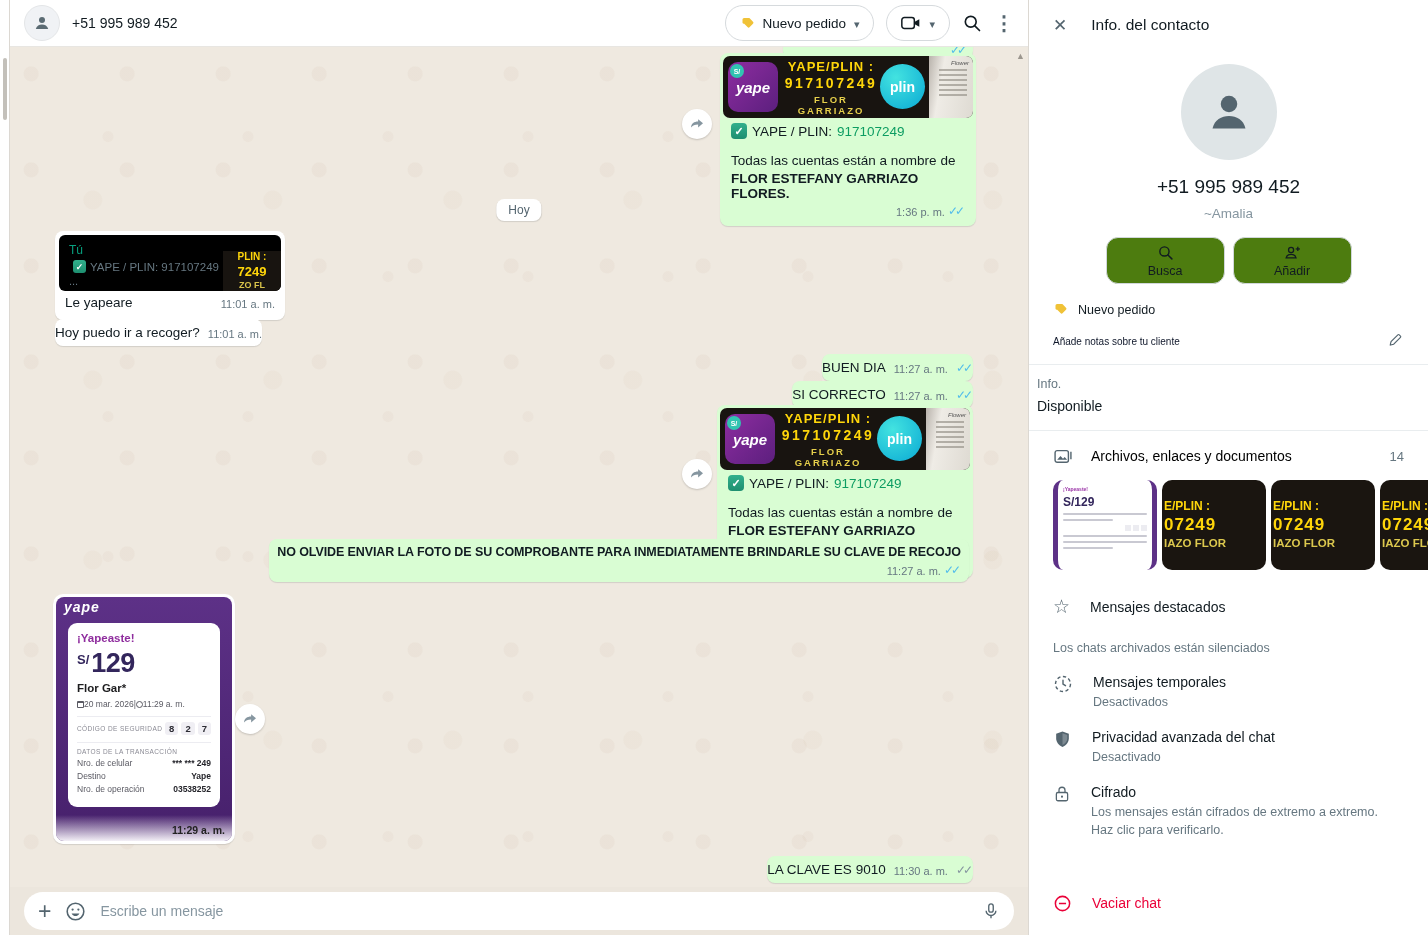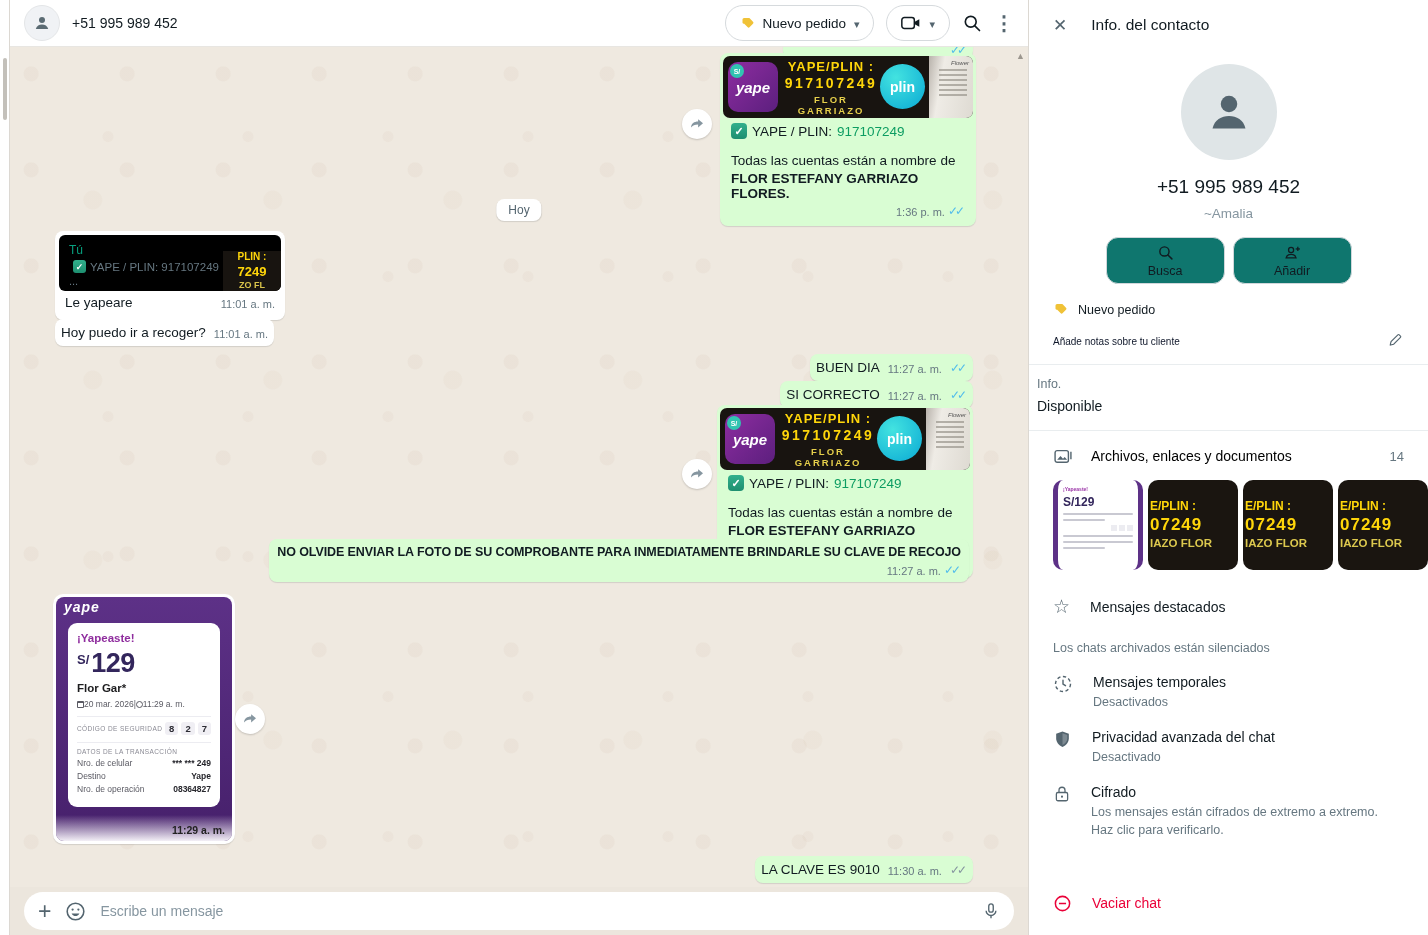--- a/index.html
+++ b/index.html
@@ -27,21 +27,21 @@
     background-image: radial-gradient(circle at 22% 28%, rgba(168,128,96,.06) 0 7px, transparent 8px),
                       radial-gradient(circle at 70% 64%, rgba(168,128,96,.05) 0 5px, transparent 6px),
                       radial-gradient(circle at 46% 85%, rgba(168,128,96,.045) 0 9px, transparent 10px);
     background-size: 96px 96px, 140px 140px, 180px 180px; }
   .scroll-up { position:absolute; top:4px; right:3px; color:#9b968e; font-size:9px; }
   .scroll-up::after { content:"▲"; }
 
   .bubble { position:absolute; border-radius:8px; box-shadow:0 1px 1px rgba(11,20,26,.12); font-size:13.5px; color:#111b21; }
   .out { background:#d9fdd3; }
   .in  { background:#ffffff; }
-  .txt-row { display:flex; align-items:flex-end; gap:8px; padding:6px 6px; white-space:nowrap; }
+  .txt-row { display:flex; align-items:flex-end; gap:8px; padding:6px 0; white-space:nowrap; }
   .time { font-size:11px; color:#667781; white-space:nowrap; }
   .ticks { font-size:12px; letter-spacing:-3px; padding-right:3px; }
   .ticks::after { content:"✓✓"; }
   .ticks.blue { color:#53bdeb; } .ticks.gray { color:#8696a0; }
 
   
   .banner-msg { width:256px; padding:3px; }
   .banner { height:62px; border-radius:7px; background:#181410; position:relative; overflow:hidden; }
   .yape-logo { position:absolute; left:5px; top:6px; width:50px; height:50px; border-radius:10px;
     background:linear-gradient(135deg,#8d2da0,#5c1f7e); color:#fff; font-style:italic; font-weight:bold;
@@ -123,34 +123,34 @@
   .panel-header { height:50px; display:flex; align-items:center; gap:24px; padding:0 24px; flex:0 0 auto; }
   .close-x { font-size:17px; color:#54656f; background:none; border:none; cursor:pointer; }
   .close-x::after { content:"✕"; }
   .panel-title { font-size:15.5px; color:#111b21; }
   .panel-body { flex:1; overflow:hidden; }
 
   .avatar-lg { width:96px; height:96px; border-radius:50%; background:#dfe5e7; margin:14px auto 0; display:flex; align-items:center; justify-content:center; }
   .panel-phone { text-align:center; font-size:19px; color:#111b21; margin-top:16px; }
   .panel-alias { text-align:center; font-size:13.5px; color:#8696a0; margin-top:8px; }
   .action-row { display:flex; justify-content:center; gap:8px; margin-top:16px; }
-  .action-btn { width:119px; height:47px; border:1px solid #d1d7db; border-radius:12px; background:#0f766e; display:flex; flex-direction:column; align-items:center; justify-content:center; gap:3px; cursor:pointer; }
+  .action-btn { width:119px; height:47px; border:1px solid #d1d7db; border-radius:12px; background:#4d7c0f; display:flex; flex-direction:column; align-items:center; justify-content:center; gap:3px; cursor:pointer; }
   .action-btn span { font-size:12.5px; color:#111b21; }
   .tag-row { display:flex; align-items:center; gap:10px; margin:18px 0 0 24px; font-size:12.5px; color:#111b21; }
   .notes-row { display:flex; align-items:center; justify-content:space-between; margin:16px 24px 0; }
   .notes-ph { font-size:10px; color:#0f172a; }
   .hdiv { border-top:1px solid #e9edef; margin-top:15px; }
   .info-block { padding:12px 8px 14px; }
   .info-label { font-size:12.5px; color:#667781; }
   .info-value { font-size:14px; color:#111b21; margin-top:7px; }
   .media-row { display:flex; align-items:center; padding:15px 24px 12px; cursor:pointer; }
   .media-row .lbl { font-size:14px; color:#000000; margin-left:18px; }
   .media-row .cnt { margin-left:auto; font-size:13px; color:#667781; }
   .thumbs { display:flex; gap:5px; padding:2px 0 14px 24px; }
-  .thumb-sq { width:90px; height:90px; border-radius:10px; overflow:hidden; flex:0 0 auto; cursor:pointer; position:relative; }
+  .thumb-sq { width:104px; height:90px; border-radius:10px; overflow:hidden; flex:0 0 auto; cursor:pointer; position:relative; }
   .thumb-plin { background:#1a1510; color:#ffd60a; font-weight:800; display:flex; flex-direction:column; justify-content:center; padding-left:2px; line-height:1.3; }
   .tp1 { font-size:12px; } .tp2 { font-size:17px; letter-spacing:1px; } .tp3 { font-size:11.5px; color:#dcc84e; }
   .thumb-receipt { background:#fff; border-left:5px solid #5d3187; border-right:5px solid #5d3187; padding:6px 5px; }
   .tr-title { color:#9b35a8; font-size:5px; font-weight:bold; }
   .tr-amt { font-size:12px; font-weight:bold; color:#33265c; margin-top:3px; }
   .tr-line { height:2px; background:#c9c9d2; margin-top:4px; border-radius:1px; }
   .tr-line.short { width:60%; }
   .tr-boxes { display:flex; gap:2px; justify-content:flex-end; margin-top:4px; }
   .tr-boxes i { width:6px; height:6px; background:#ececf1; }
   .row-item { display:flex; gap:20px; padding:13px 24px 5px; cursor:pointer; }
@@ -390,21 +390,21 @@
             <div class="rdata">
                 <span>Nro. de celular</span>
                 <b>*** *** 249</b>
               </div>
             <div class="rdata">
                 <span>Destino</span>
                 <b>Yape</b>
               </div>
             <div class="rdata">
                 <span>Nro. de operación</span>
-                <b>08364827</b>
+                <b>03538252</b>
               </div>
           </div>
           <div class="rfade"></div>
           <div class="rtime">11:29 a. m.</div>
         </div>
       </div>
       <div class="fwd" style="left:225px; top:657px;">
         <svg width="18" height="18" viewBox="0 0 24 24">
             <path d="M13.5 5.5 20 11l-6.5 5.5v-3.8c-4.6 0-7.3 1.4-9.5 4 .6-5.2 4-7.9 9.5-7.9z" fill="#8696a0"></path>
           </svg>

